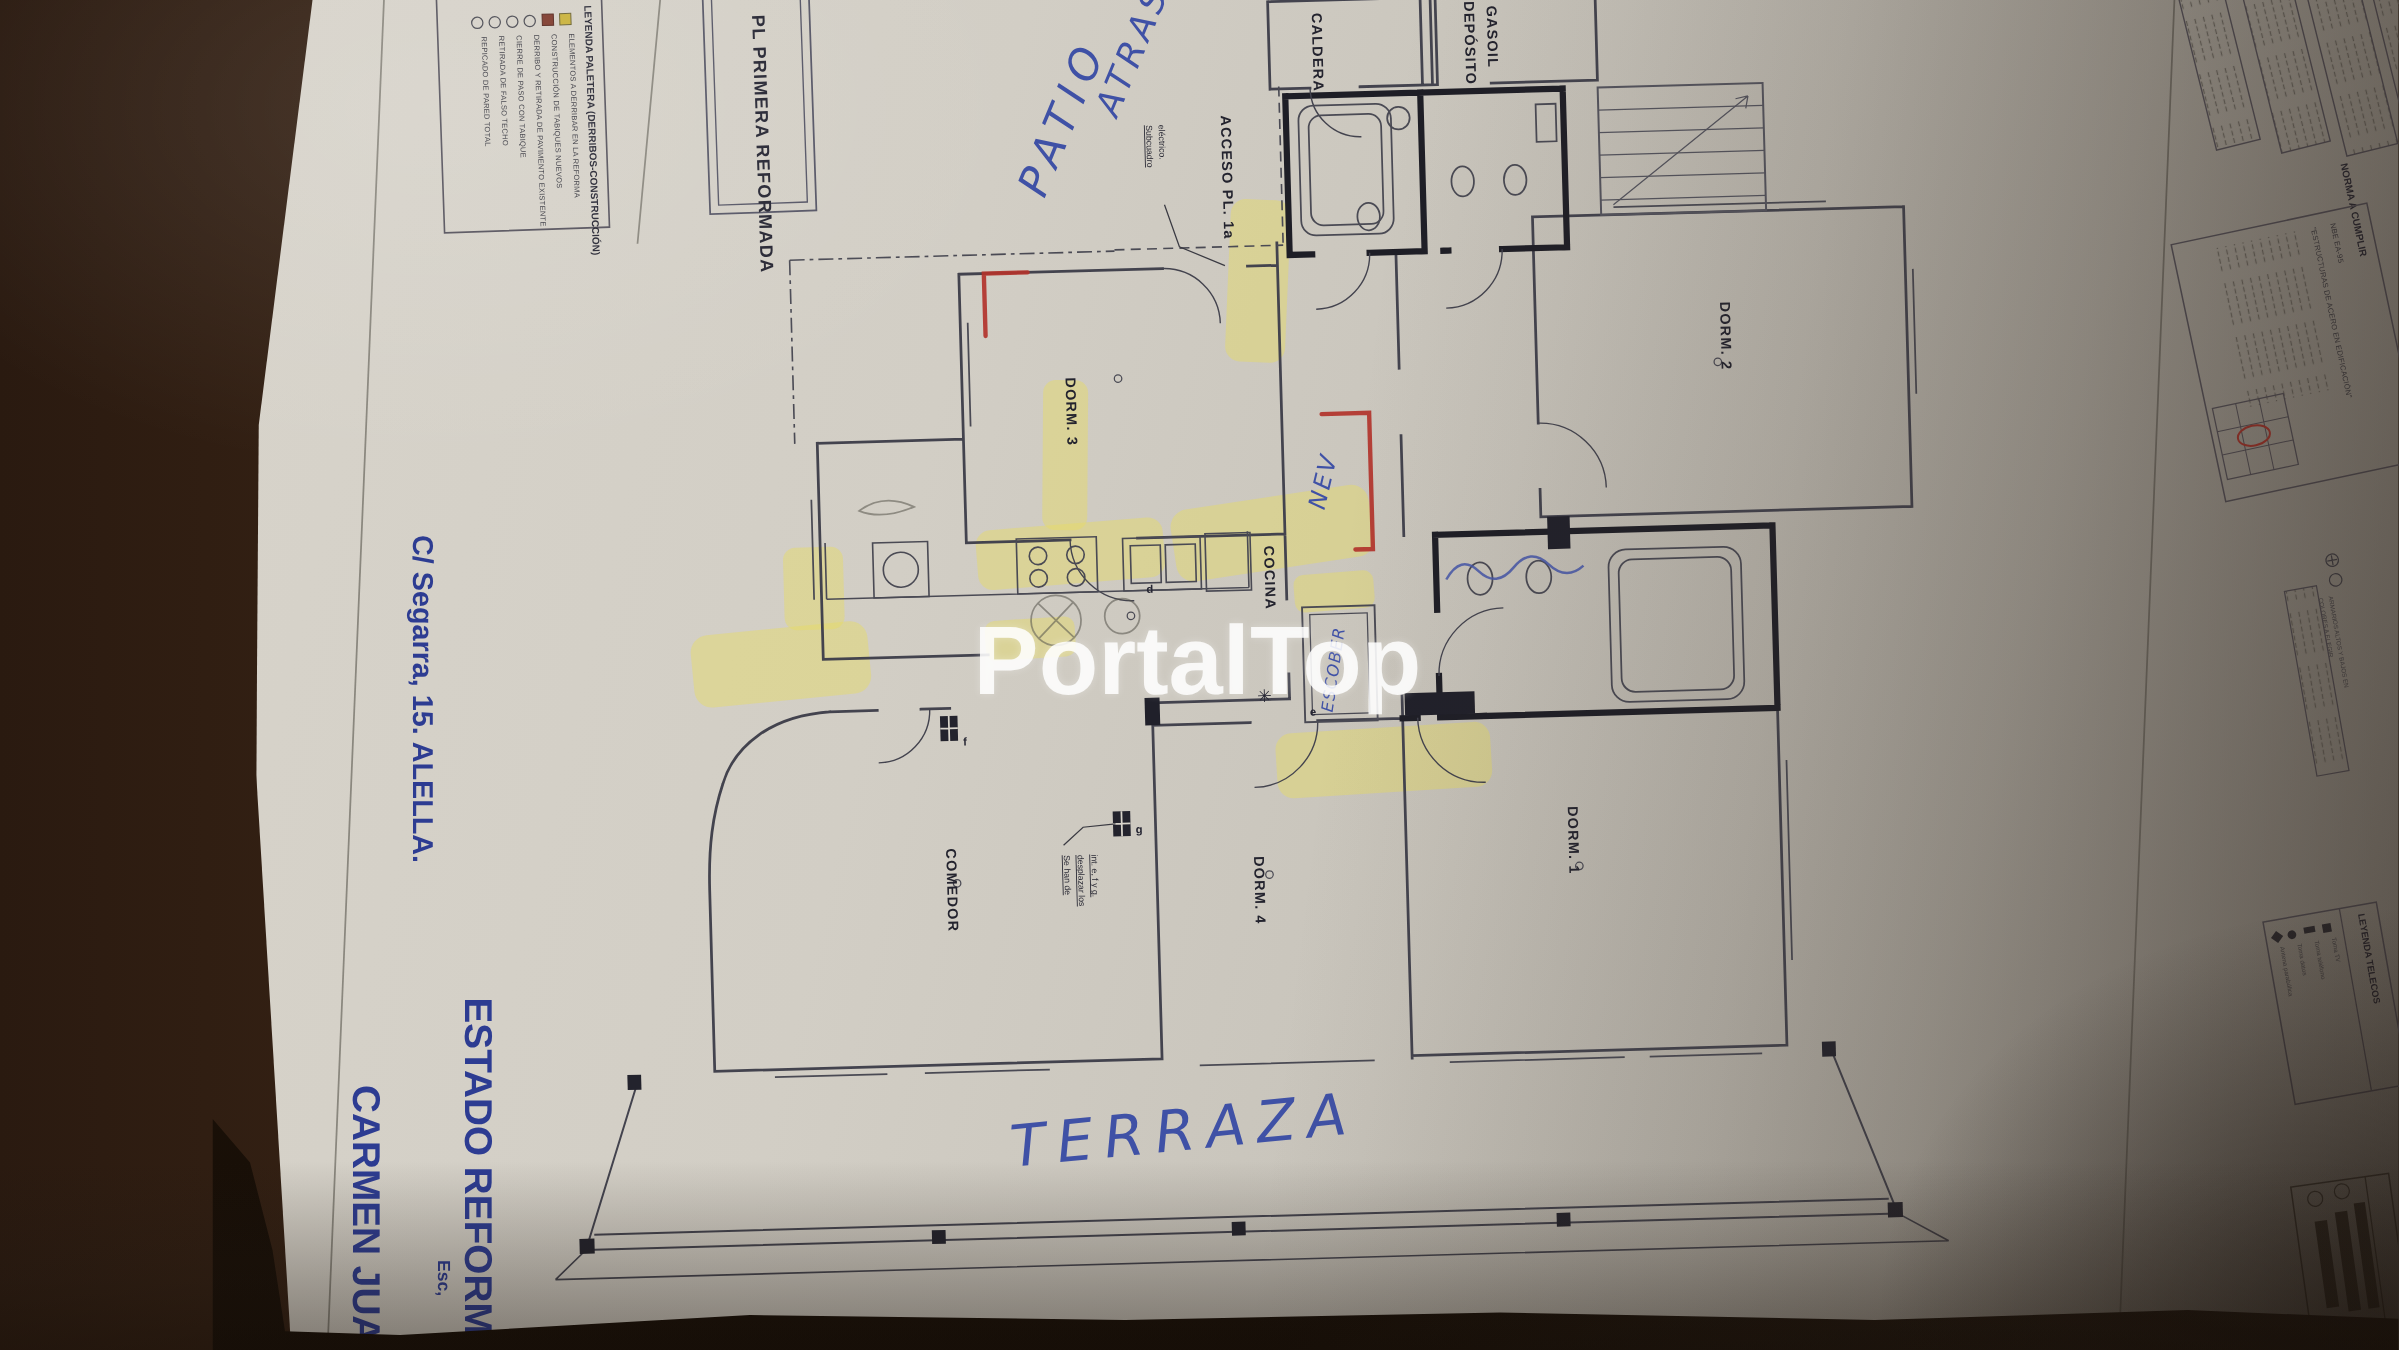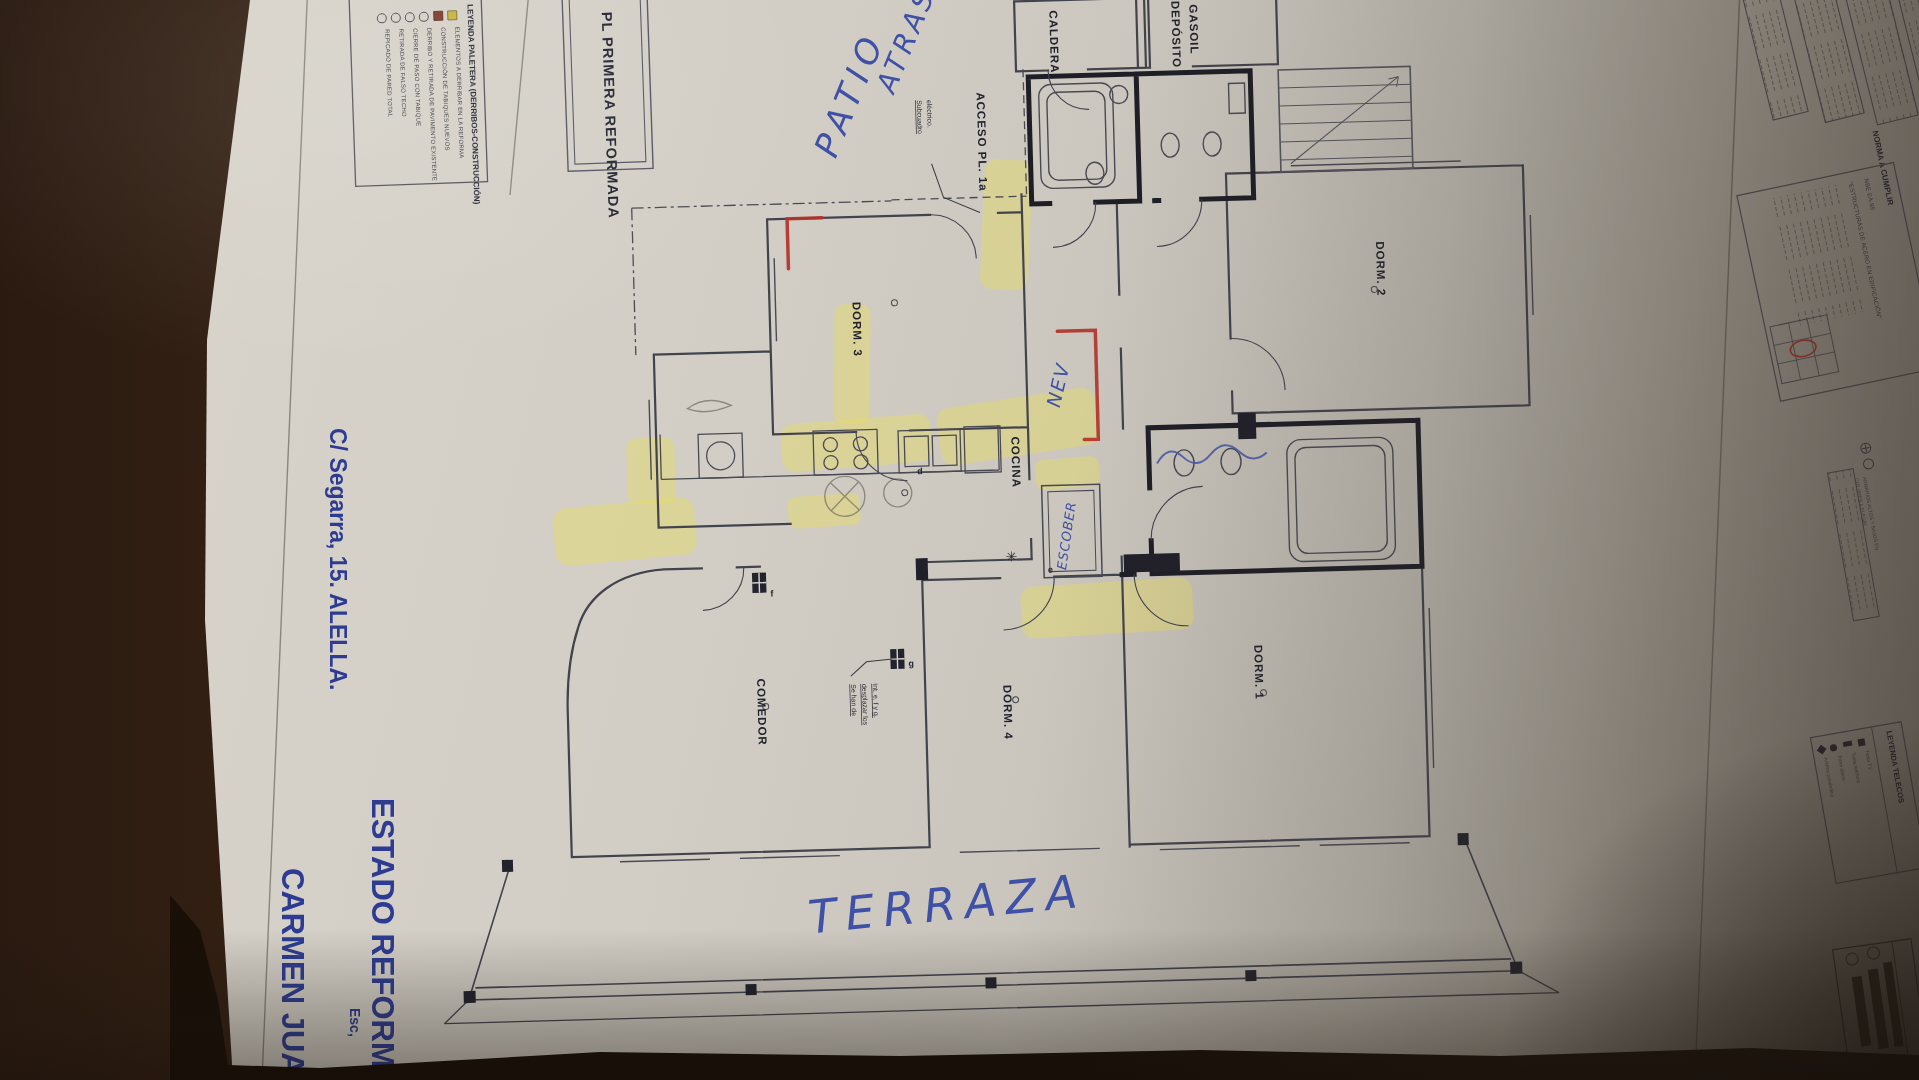--- a/index.html
+++ b/index.html
@@ -328,13 +328,14 @@
     </g>
   </svg>
 
   <div id="tablestrip"></div>
 
   <div class="shade" id="shade-topleftlight"></div>
   <div class="shade" id="shade-right"></div>
   <div class="shade" id="shade-corner"></div>
   <div class="shade" id="shade-bottom"></div>
 
+  <div id="watermark">PortalTop</div>
 </div>
 
 </body></html>

